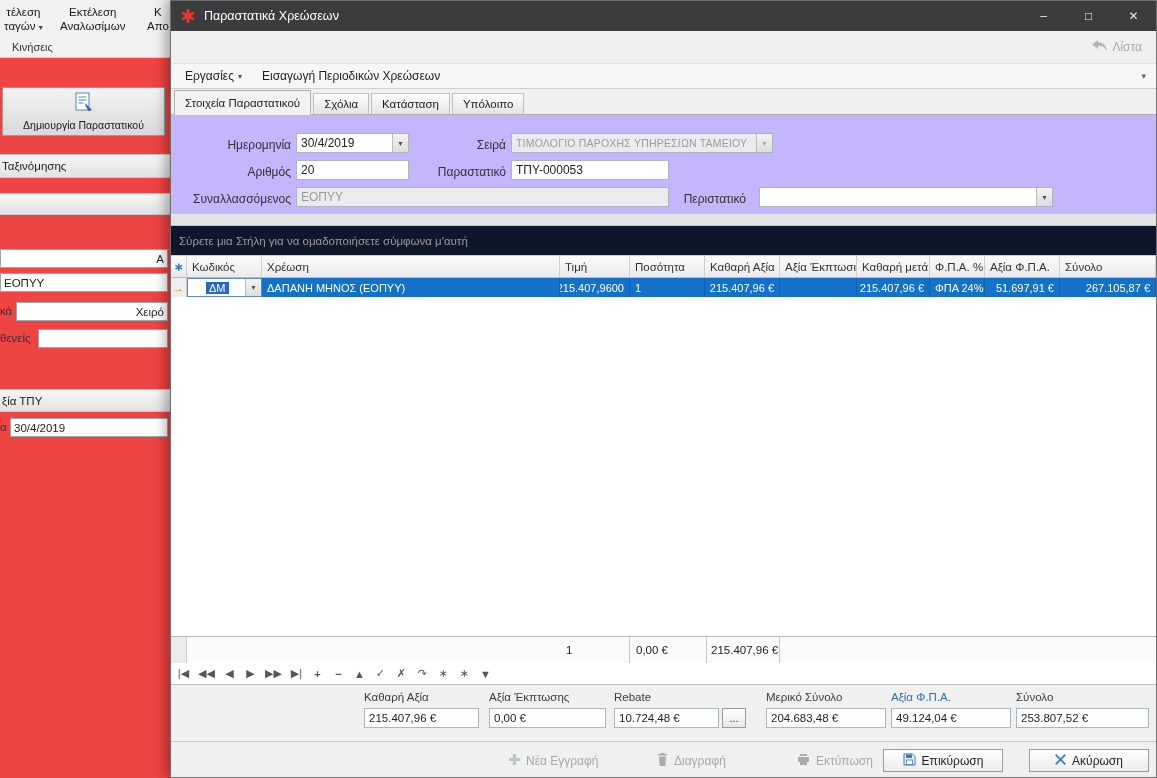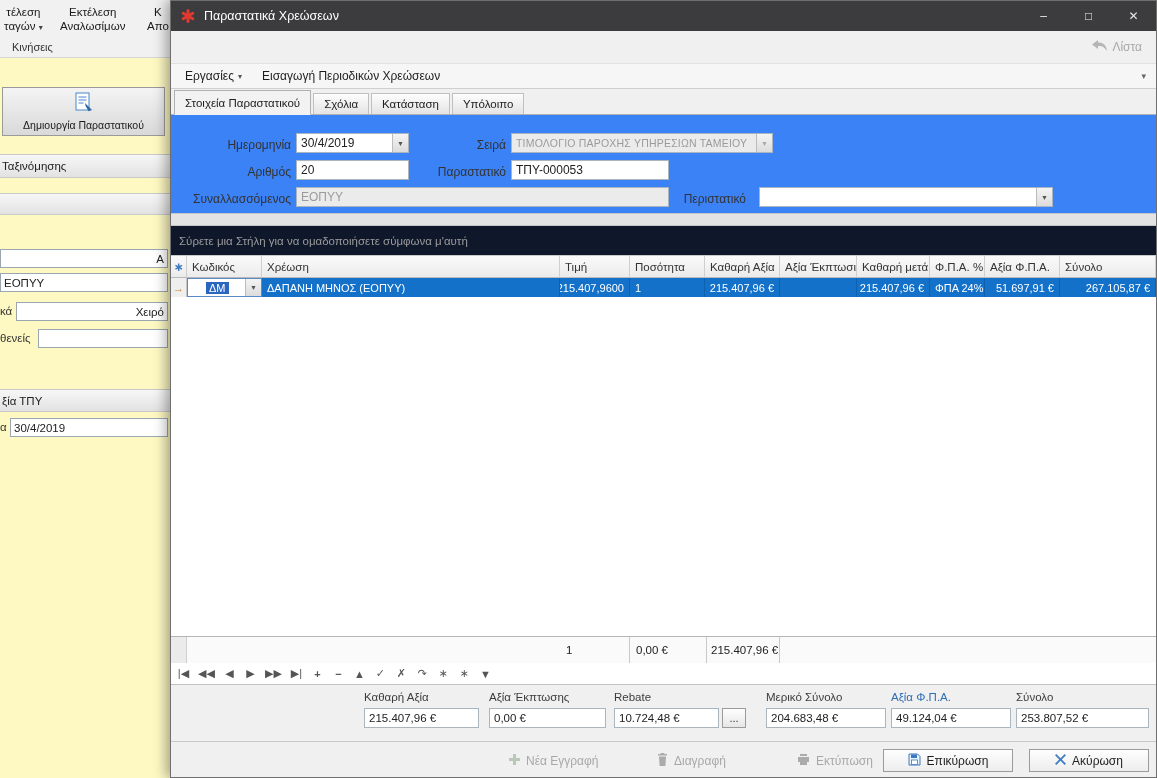--- a/index.html
+++ b/index.html
@@ -1,20 +1,20 @@
 <!DOCTYPE html>
 <html><head>
 <meta charset="utf-8">
 <style>
   *{box-sizing:border-box;margin:0;padding:0}
   html,body{width:1157px;height:778px;overflow:hidden}
   body{font-family:"Liberation Sans","DejaVu Sans",sans-serif;font-size:12px;background:#f0f0f0;color:#222;position:relative}
 
   
-  .bg-app{position:absolute;left:0;top:0;width:170px;height:778px;background:#fef9c3}
+  .bg-app{position:absolute;left:0;top:0;width:170px;height:778px;background:#ef4444}
   .bg-ribbon{position:absolute;left:0;top:0;width:170px;height:58px;background:#f1f1f1;border-bottom:1px solid #d6d6d6}
   .rb-item{position:absolute;top:5px;text-align:center;font-size:11.5px;line-height:14px;color:#1a1a1a;white-space:nowrap}
   .rb-caret{font-size:8px;color:#444}
   .rb-group{position:absolute;left:12px;top:41px;font-size:11px;color:#333}
   .bg-create{position:absolute;left:2px;top:87px;width:163px;height:49px;border:1px solid #9a9a9a;
     background:linear-gradient(#f4f4f4,#d9d9d9);display:flex;flex-direction:column;align-items:center;justify-content:center;gap:2px}
   .bg-create .lbl{font-size:10.5px;color:#1a1a1a}
   .bg-band{position:absolute;left:0;width:170px;background:linear-gradient(#f7f7f7,#e2e2e2);
     border-top:1px solid #c9c9c9;border-bottom:1px solid #c9c9c9;font-size:11.5px;color:#222;padding-left:2px;display:flex;align-items:center}
   .bg-input{position:absolute;height:19px;background:#fff;border:1px solid #9aa7b1;font-size:11.5px;display:flex;align-items:center;padding:0 3px;white-space:nowrap;overflow:hidden}
@@ -34,21 +34,21 @@
   .menu-item{padding:0 10px;font-size:12px;color:#1d1d1d;display:flex;align-items:center;gap:4px}
   .menu-caret{font-size:8px;color:#555}
   .menubar .m-spacer{flex:1}
   .menubar .right-caret{font-size:9px;color:#666;padding-right:6px}
 
   .tabs{height:26px;flex:none;display:flex;align-items:flex-end;padding-left:3px;background:#f0f0f0;border-bottom:1px solid #b0b0b0}
   .tab{padding:0 10px;font-size:11.5px;color:#222;border:1px solid #c0c0c0;border-bottom:none;
     background:linear-gradient(#fdfdfd,#e4e4e4);height:21px;line-height:20px;margin-right:2px}
   .tab.active{background:#f2f2f2;border:1px solid #b0b0b0;border-bottom:1px solid #f2f2f2;height:25px;line-height:24px;margin-bottom:-1px;z-index:2}
 
-  .formpane{height:98px;flex:none;position:relative;background:#3b82f6}
+  .formpane{height:98px;flex:none;position:relative;background:#c4b5fd}
   .f-label{position:absolute;height:20px;line-height:20px;text-align:right;color:#333;font-size:12px}
   .f-field{position:absolute;height:20px;background:#fff;border:1px solid #a9b6c0;display:flex;align-items:center;font-size:12px;padding-left:4px;white-space:nowrap;overflow:hidden}
   .f-field.disabled{background:#ebebeb;color:#9b9b9b}
   .f-field .fval{flex:1;overflow:hidden;white-space:nowrap}
   .f-field.small-caps .fval{font-size:10.5px;letter-spacing:.2px}
   .combo-btn{width:16px;height:100%;flex:none;background:linear-gradient(#f4f4f4,#dcdcdc);border-left:1px solid #bcbcbc;
     display:flex;align-items:center;justify-content:center;font-size:7px;color:#555}
   .combo-btn.disabled{color:#aaa}
 
   .splitter{height:13px;flex:none;background:#e3e3e3;border-top:1px solid #c6c6c6;border-bottom:1px solid #c6c6c6}
@@ -358,21 +358,21 @@
             <path fill="#ababab" d="M4 0h3l.6 1H10v1.5H1V1h2.4zM2 3.5h7L8.4 13H2.6z"></path>
           </svg></span>
       <span>Διαγραφή</span>
     </div>
     <div class="bb-btn disabled" style="left:618px">
       <span><svg width="13" height="13" viewBox="0 0 13 13">
             <path fill="#ababab" d="M3 1h7v2H3zM1 4h11v5h-2v3H3V9H1zM4 9h5v2H4z"></path>
           </svg></span>
       <span>Εκτύπωση</span>
     </div>
-    <div class="bb-btn framed" style="left:712px;width:130px">
+    <div class="bb-btn framed" style="left:712px;width:120px">
       <span><svg width="13" height="13" viewBox="0 0 13 13">
             <path d="M1 1h8.5L12 3.5V12H1z" fill="#eaf2fb" stroke="#3b78bf"></path>
             <rect x="3" y="1.5" width="6" height="3.5" fill="#3b78bf"></rect>
             <rect x="3.5" y="7" width="6" height="4.5" fill="#fff" stroke="#3b78bf" stroke-width="0.8"></rect>
           </svg></span>
       <span>Επικύρωση</span>
     </div>
     <div class="bb-btn framed" style="left:858px;width:120px">
       <span><svg width="11" height="11" viewBox="0 0 11 11">
             <path d="M1.3 0 5.5 4.2 9.7 0 11 1.3 6.8 5.5 11 9.7 9.7 11 5.5 6.8 1.3 11 0 9.7 4.2 5.5 0 1.3z" fill="#3f7fc1"></path>

